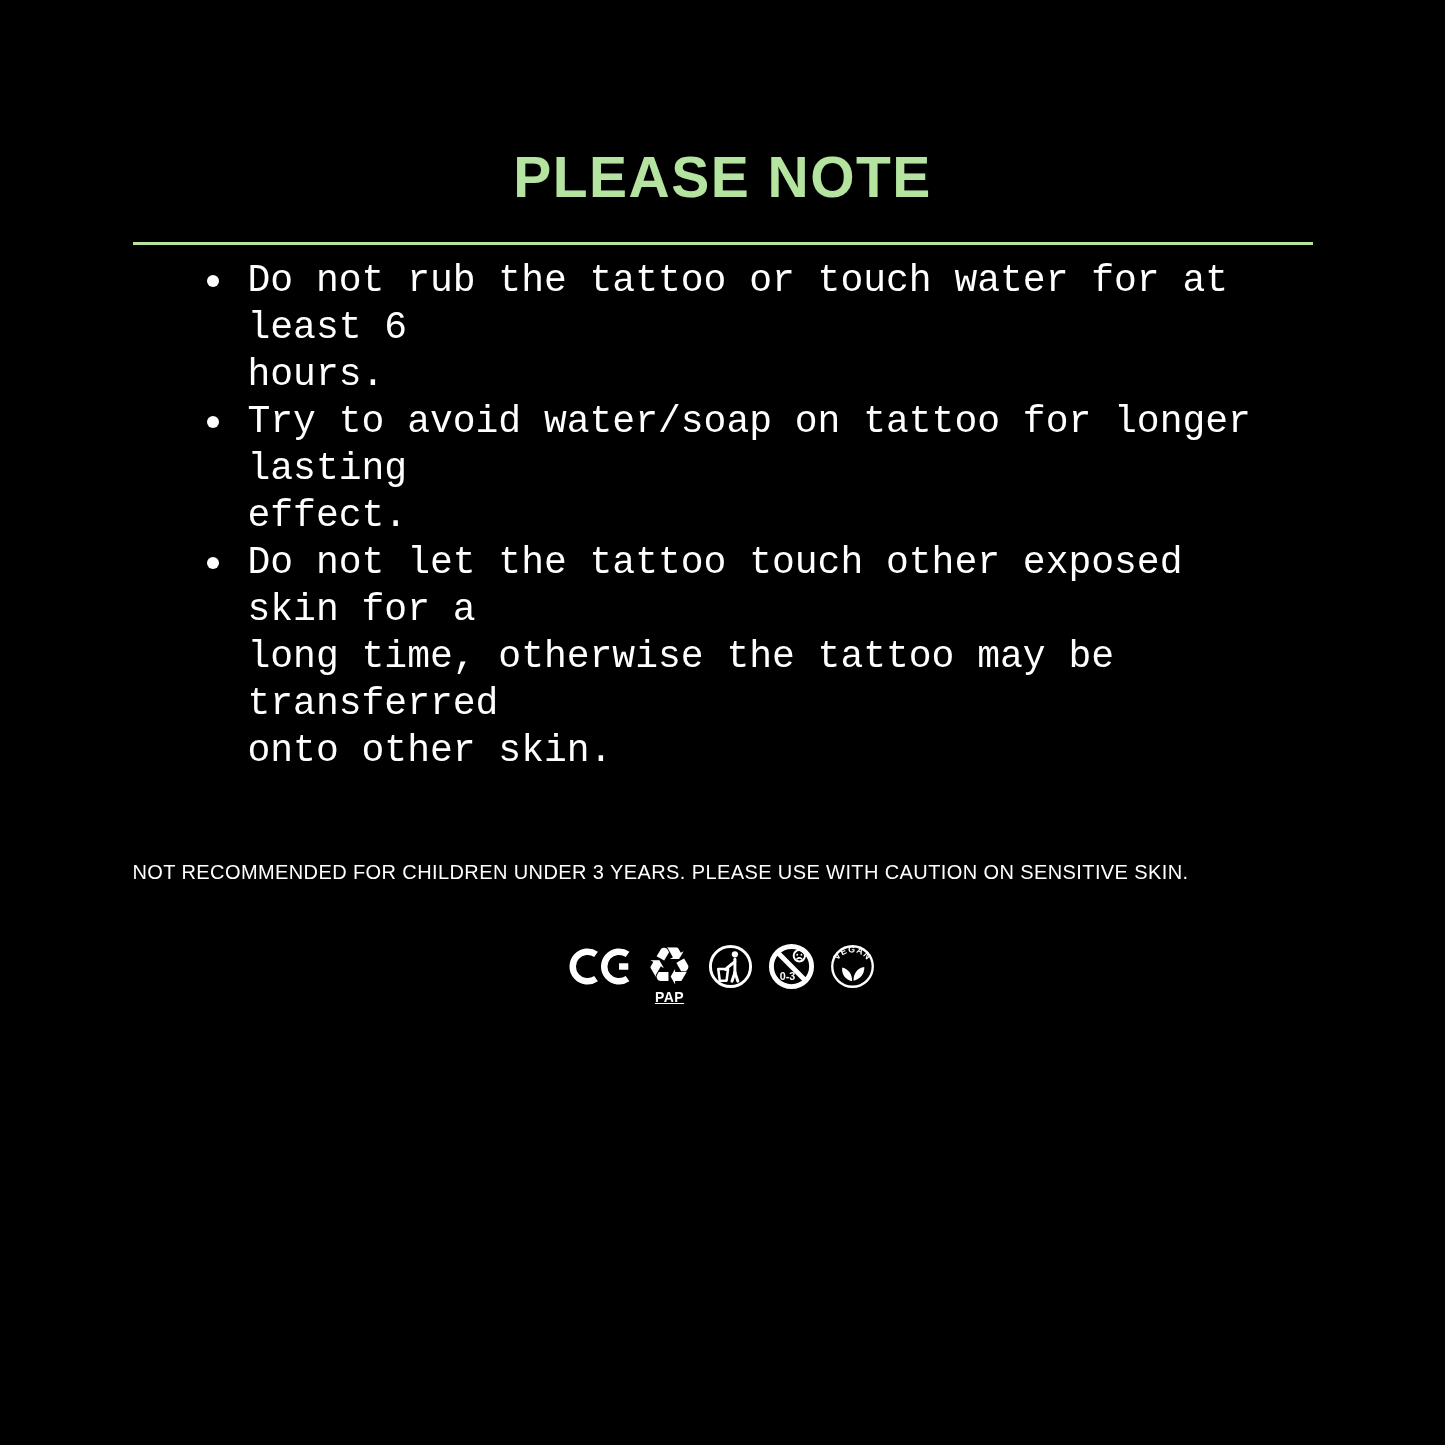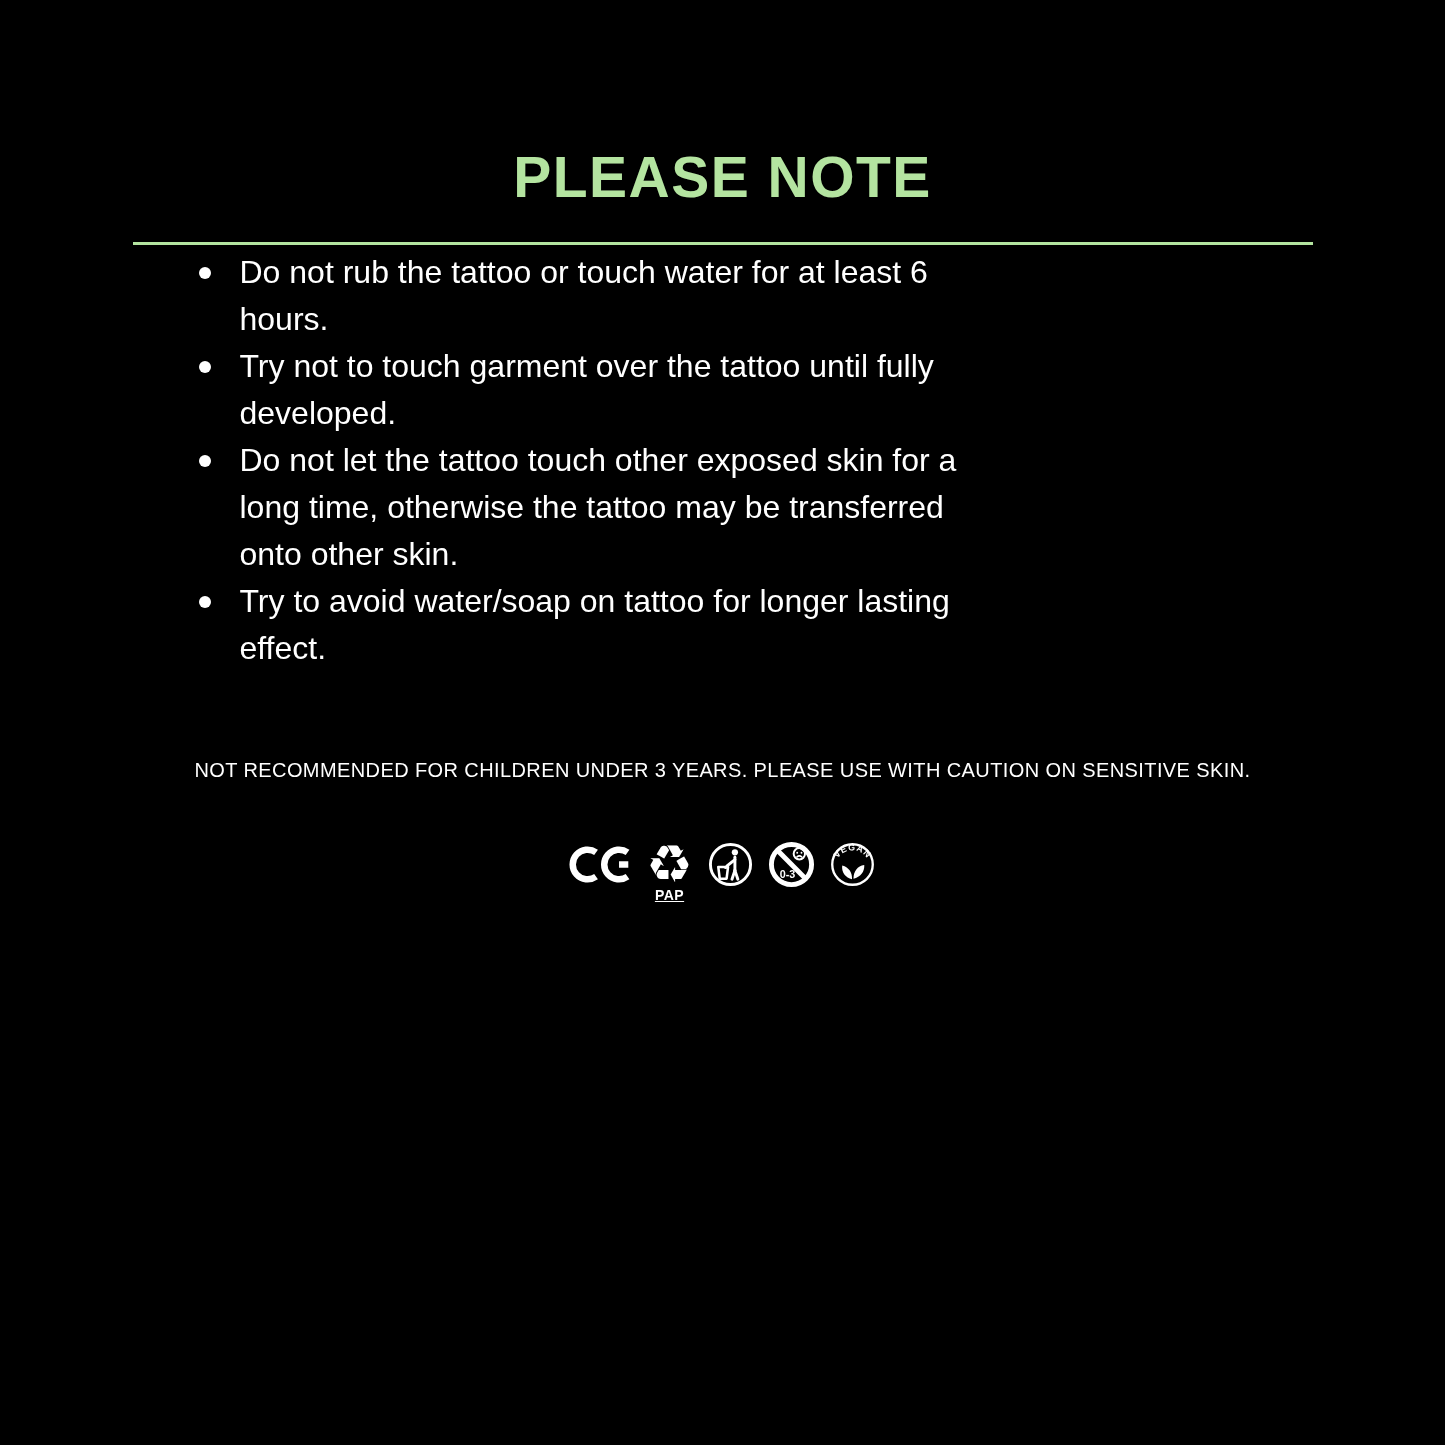--- a/index.html
+++ b/index.html
@@ -37,25 +37,26 @@
   hr.rule {
     border: 0;
     height: 3px;
     background: var(--accent);
     margin: 0;
   }
   .rule-1 { margin-bottom: 48px; }
   .rule-2 { margin-left: 32px; margin-right: 30px; margin-bottom: 36px; }
   ul.bullets {
     list-style: none;
-    margin: 4px;
+    margin: 12px;
     padding: 0 26px 0 60px;
     color: var(--text);
-    font-size: 32px;
+    font-size: 38px;
     line-height: 47px;
+    font-family: Liberation Mono, monospace;
   }
   ul.bullets li {
     position: relative;
     padding-left: 43px;
   }
   ul.bullets li .dot {
     position: absolute;
     left: 2px;
     top: 18px;
     width: 12px;
@@ -68,21 +69,20 @@
   p.body-text {
     color: var(--text);
     font-size: 38px;
     line-height: 47px;
     margin: 0 36px 0 32px;
   }
   p.disclaimer {
     color: var(--text);
     font-size: 20px;
     letter-spacing: 0.4px;
-    text-align: center;
     margin: 86px 0 0 0;
     line-height: 24px;
   }
   .icons-row {
     display: flex;
     justify-content: center;
     align-items: center;
     gap: 14px;
     margin-top: 44px;
   }
@@ -119,33 +119,28 @@
       <h1 class="heading">PLEASE NOTE</h1>
       <hr class="rule rule-1">
       <ul class="bullets">
         <li>
           <span class="dot"></span>
           <span class="preline">Do not rub the tattoo or touch water for at least 6
 hours.</span>
         </li>
         <li>
           <span class="dot"></span>
-          <span class="preline">Try not to touch garment over the tattoo until fully
-developed.</span>
+          <span class="preline">Try to avoid water/soap on tattoo for longer lasting
+effect.</span>
         </li>
         <li>
           <span class="dot"></span>
           <span class="preline">Do not let the tattoo touch other exposed skin for a
 long time, otherwise the tattoo may be transferred
 onto other skin.</span>
-        </li>
-        <li>
-          <span class="dot"></span>
-          <span class="preline">Try to avoid water/soap on tattoo for longer lasting
-effect.</span>
         </li>
       </ul>
     </section>
 
 
     <p class="disclaimer">NOT RECOMMENDED FOR CHILDREN UNDER 3 YEARS. PLEASE USE WITH CAUTION ON SENSITIVE SKIN.</p>
 
     <div class="icons-row">
 
       <svg width="63" height="41" viewBox="0 0 68 44" aria-hidden="true">

